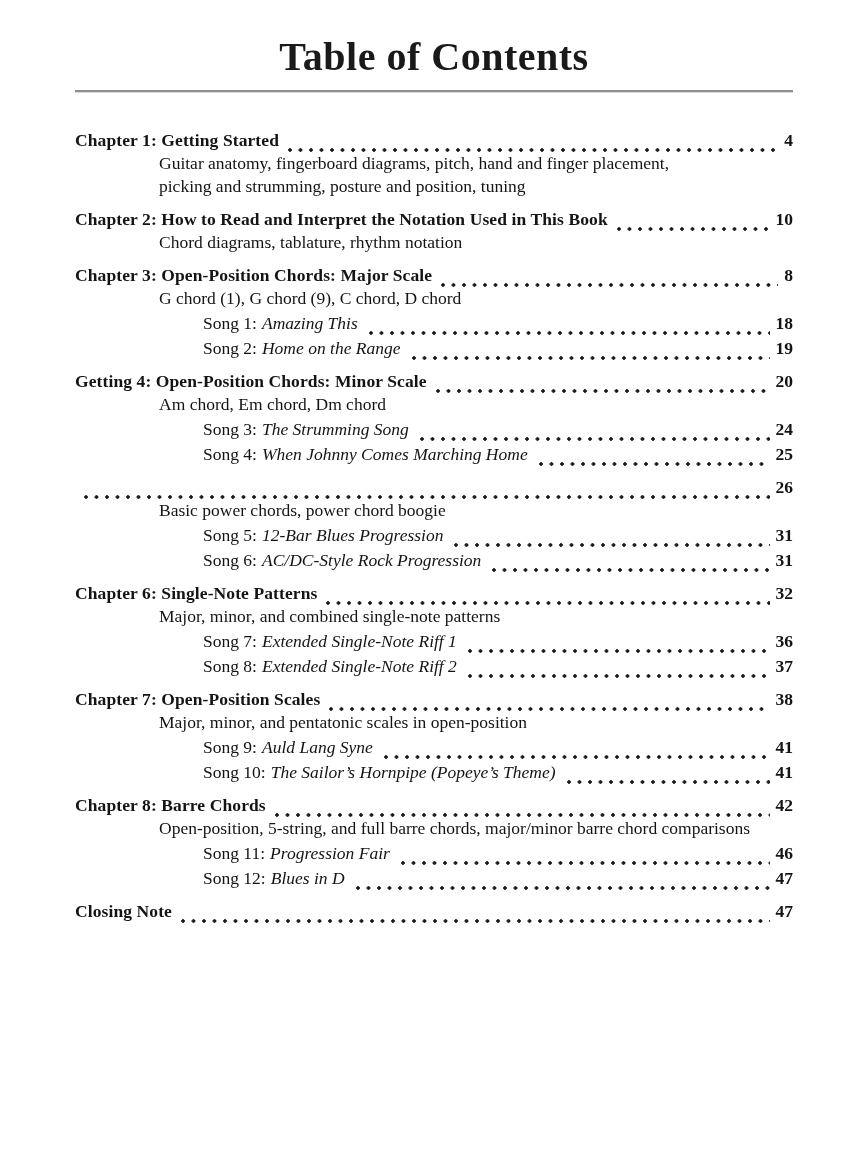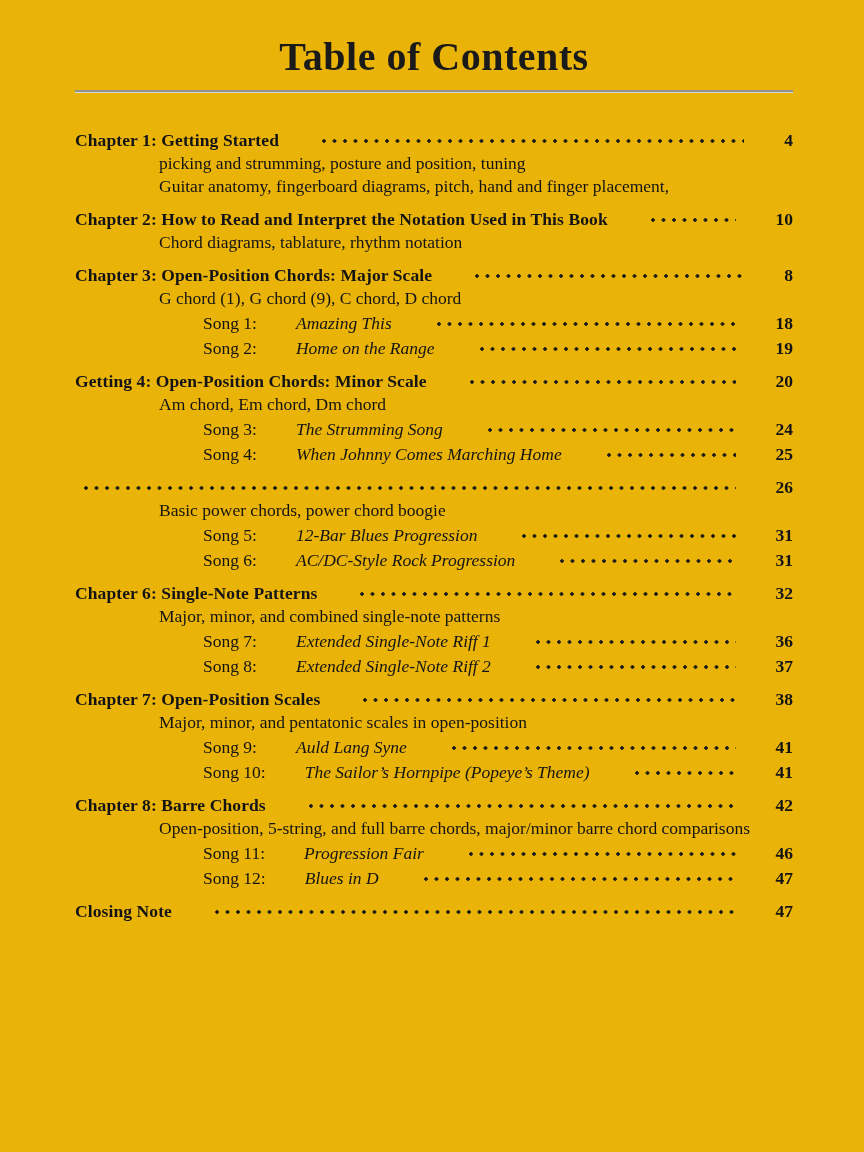--- a/index.html
+++ b/index.html
@@ -6,21 +6,21 @@
   body {
     background: #e9e9e9;
     font-family: "Liberation Serif", "DejaVu Serif", serif;
     color: #141414;
   }
   .page {
     position: relative;
     width: 864px;
     height: 1152px;
     margin: 0 auto;
-    background: #eab308;
+    background: #ffffff;
     box-sizing: border-box;
     padding: 34px 71px 0 75px;
     overflow: hidden;
   }
   .title {
     margin: 0 0 10px 0;
     font-size: 40px;
     font-weight: bold;
     line-height: 46px;
     text-align: center;
@@ -30,24 +30,23 @@
   .rule {
     height: 2px;
     background: #8f8f8f;
     border-bottom: 1px solid #d9d9d9;
     margin-bottom: 36px;
   }
   .toc { font-size: 17.5px; }
   .entry + .entry { margin-top: 10px; }
   .row {
     display: flex;
-    align-items: center;
+    align-items: flex-end;
     white-space: nowrap;
     line-height: 23px;
-    gap: 34px;
   }
   .chapter-label { font-weight: bold; letter-spacing: 0.1px; }
   .desc {
     padding-left: 84px;
     line-height: 23px;
   }
   .song-row { padding-left: 128px; margin-top: 2px; }
   .song-prefix { margin-right: 5px; }
   .song-title { font-style: italic; margin-right: 2px; }
   .page-num { font-weight: bold; }
@@ -71,22 +70,22 @@
   <div class="rule"></div>
 
   <div class="toc">
 
     <section class="entry">
       <div class="row">
         <span class="chapter-label">Chapter 1: Getting Started</span>
         <span class="leader"></span>
         <span class="page-num">4</span>
       </div>
+      <div class="desc">Guitar anatomy, fingerboard diagrams, pitch, hand and finger placement,</div>
       <div class="desc">picking and strumming, posture and position, tuning</div>
-      <div class="desc">Guitar anatomy, fingerboard diagrams, pitch, hand and finger placement,</div>
     </section>
 
     <section class="entry">
       <div class="row">
         <span class="chapter-label">Chapter 2: How to Read and Interpret the Notation Used in This Book</span>
         <span class="leader"></span>
         <span class="page-num">10</span>
       </div>
       <div class="desc">Chord diagrams, tablature, rhythm notation</div>
     </section>

